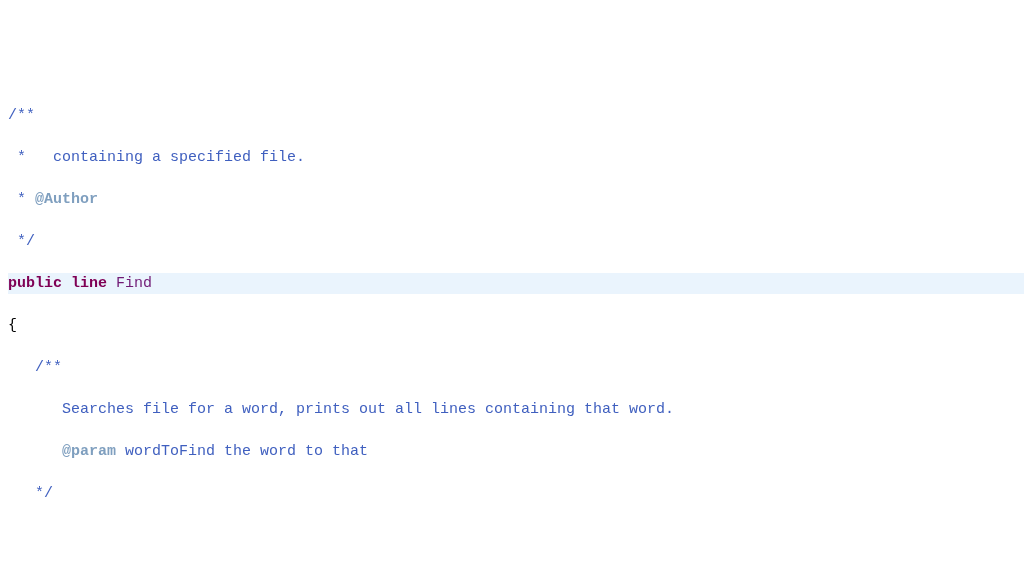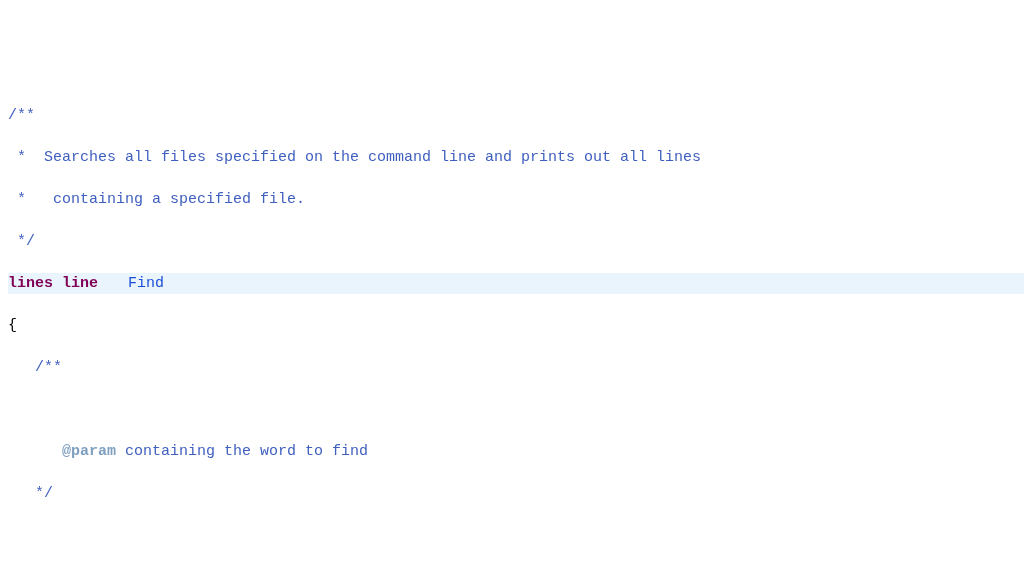--- a/index.html
+++ b/index.html
@@ -35,39 +35,38 @@
       font-weight: bold;
     }
     .keyword {
       color: #7f0055;
       font-weight: bold;
     }
     .plain {
       color: #000000;
     }
     .class-name {
-      color: #1d4ed8;
-      margin-left: 21px;
+      color: #701a75;
     }
   </style>
 </head>
 <body>
 
 
 
 <div class="editor">
 <span class="line"><span class="javadoc">/**</span></span>
-<span class="line"><span class="javadoc"><span> *  </span><span>Searches all files specified on the command line and prints out all lines</span></span></span>
 <span class="line"><span class="javadoc"><span> *   </span><span>containing a specified file.</span></span></span>
+<span class="line"><span class="javadoc"> * </span><span class="javadoc-tag">@Author</span></span>
 <span class="line"><span class="javadoc"> */</span></span>
-<span class="line highlight"><span class="keyword">lines</span> <span class="keyword">line</span> <span class="class-name">Find</span></span>
+<span class="line highlight"><span class="keyword">public</span> <span class="keyword">line</span> <span class="class-name">Find</span></span>
 <span class="line"><span class="plain">{</span></span>
 <span class="line"><span class="javadoc">   /**</span></span>
-<span class="line"><span class="javadoc">      </span></span>
-<span class="line"><span class="javadoc">      </span><span class="javadoc-tag">@param</span><span class="javadoc"> containing the word to find</span></span>
+<span class="line"><span class="javadoc">      </span><span class="javadoc">Searches file for a word, prints out all lines containing that word.</span></span>
+<span class="line"><span class="javadoc">      </span><span class="javadoc-tag">@param</span><span class="javadoc"> wordToFind the word to that</span></span>
 <span class="line"><span class="javadoc">   */</span></span>
 
 
 
 
 
 
 
 
 

